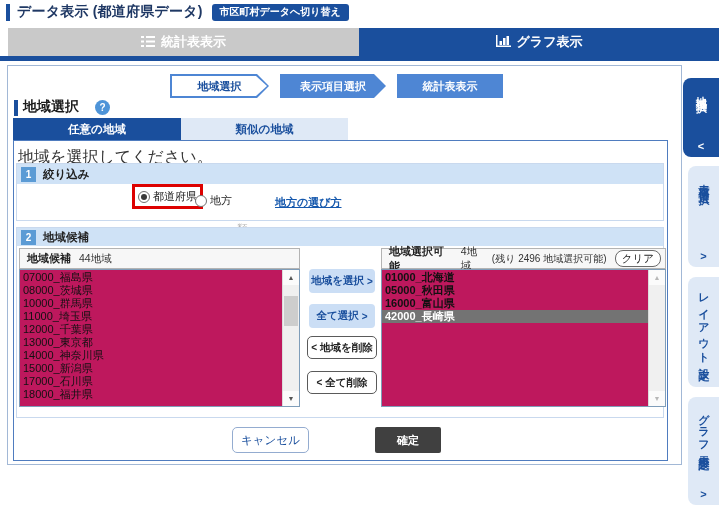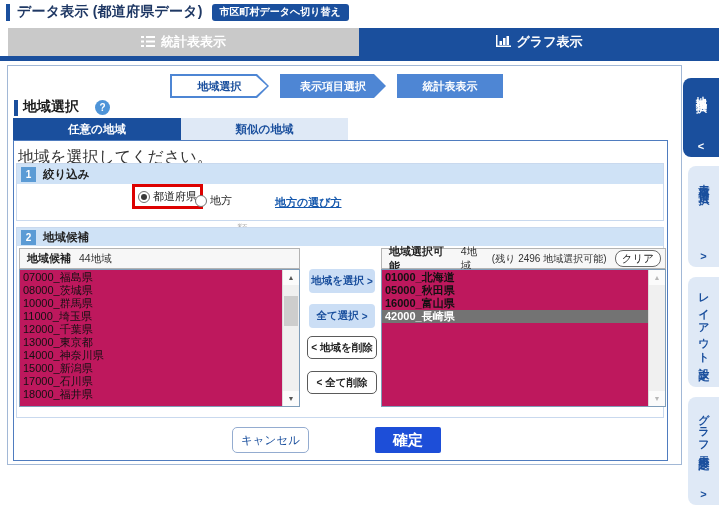--- a/index.html
+++ b/index.html
@@ -123,22 +123,22 @@
     gap:3px; font-size:10.5px; font-weight:bold; cursor:pointer; font-family:inherit; }
   .xfer.blue { background:#cbdef5; color:#1a4f9d; border:none; border-radius:4px; }
   .xfer.white { left:290px; width:70px; height:23px; background:#fff; color:#222;
     border:1px solid #5a5a5a; border-radius:5px; font-weight:bold; }
   .xchev { font-size:10px; font-weight:bold; }
 
   
   .cancel-btn { left:232px; top:427px; width:77px; height:26px; background:#fff;
     border:1px solid #94acd0; border-radius:5px; color:#1a4f9d; font-size:11.5px;
     cursor:pointer; font-family:inherit; }
-  .confirm-btn { left:375px; top:427px; width:66px; height:26px; background:#1d4ed8;
-    border:none; border-radius:2px; color:#fff; font-size:15px; font-weight:bold;
+  .confirm-btn { left:375px; top:427px; width:66px; height:26px; background:#404040;
+    border:none; border-radius:2px; color:#fff; font-size:11px; font-weight:bold;
     cursor:pointer; font-family:inherit; }
 
   
   .side-tab { display:flex; flex-direction:column; align-items:center;
     padding:9px 0 5px; border-radius:8px 0 0 8px; cursor:pointer; }
   .side-tab .v { writing-mode:vertical-rl; text-orientation:mixed; font-size:11px;
     font-weight:bold; letter-spacing:2px; line-height:1; }
   .side-tab .s-chev { margin-top:auto; font-size:11px; font-weight:bold; }
   .side-tab.active { left:683px; top:78px; width:36px; height:79px; background:#1a4f9d; color:#fff; }
   .side-tab.t2 { left:688px; top:166px; width:31px; height:101px; }

